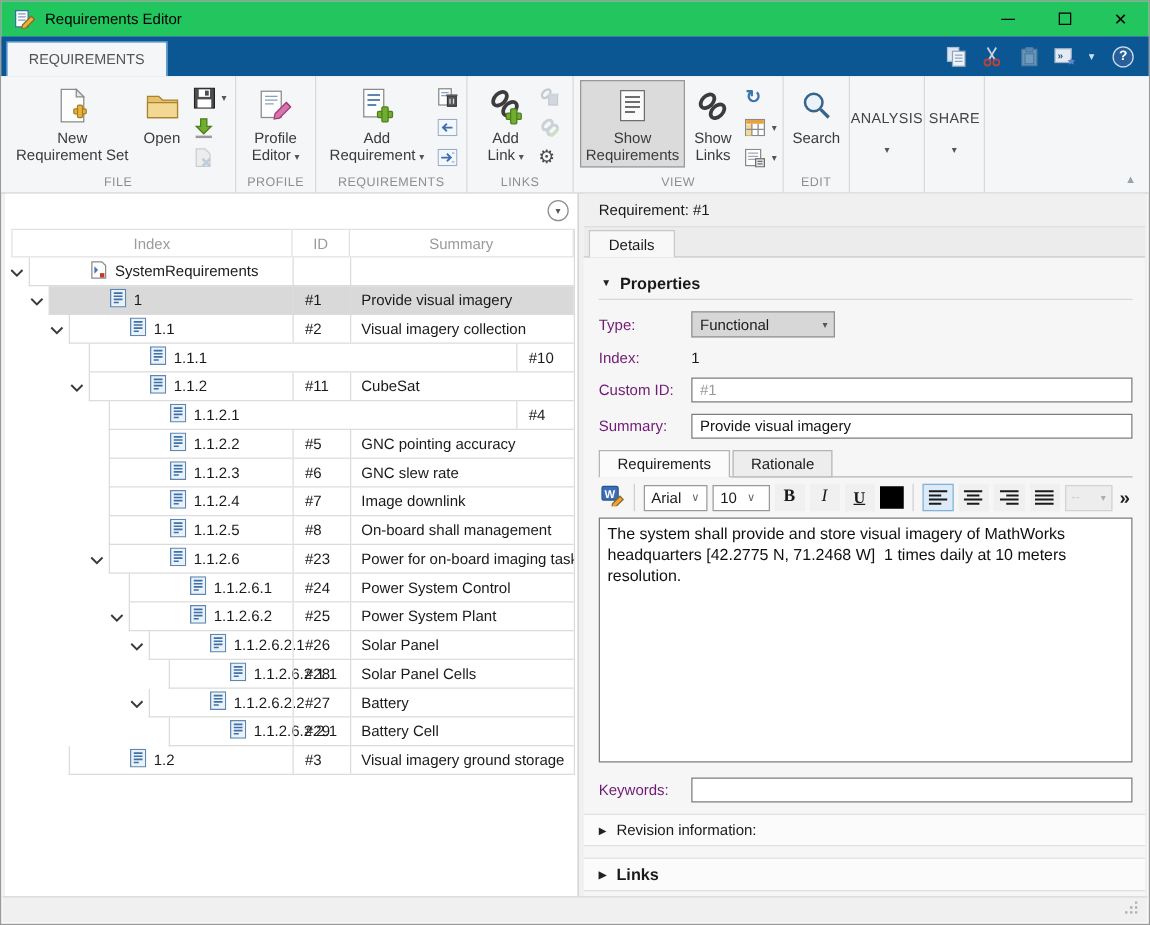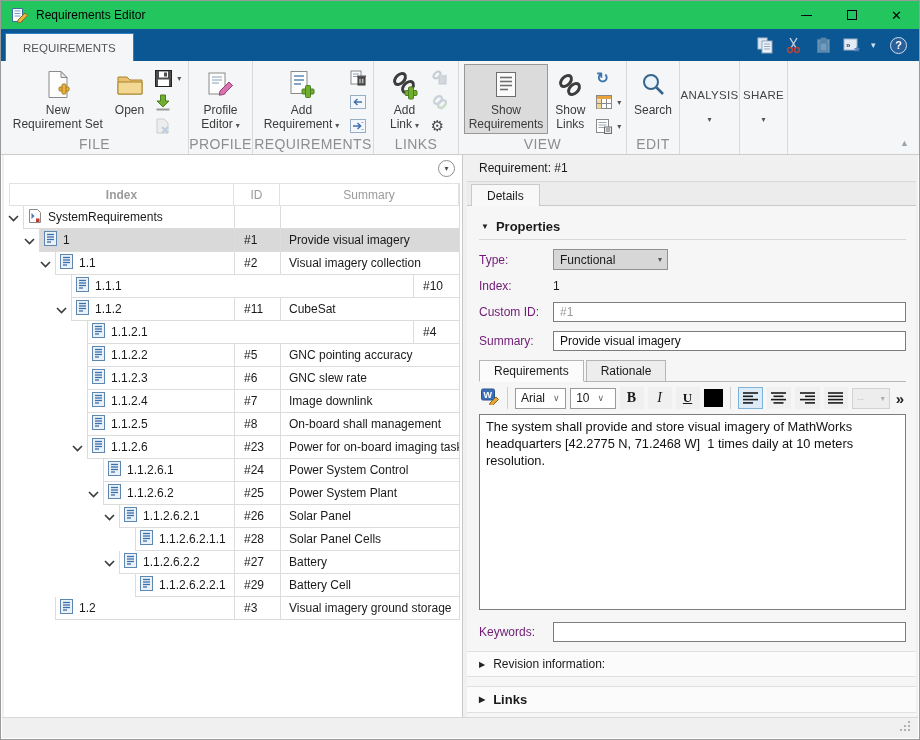--- a/index.html
+++ b/index.html
@@ -22,21 +22,21 @@
   .rtab { margin-left:4px; height:28px; padding:0 17px; background:#f5f6f7; color:#555; font-size:11.5px; display:flex; align-items:center; border:1px solid #2f7fc1; border-bottom:none; }
   .qa { position:absolute; right:12px; top:4px; display:flex; align-items:center; gap:9px; height:24px; }
   .qa-btn { display:flex; align-items:center; justify-content:center; width:20px; height:20px; }
   .qa-caret { color:#cfe0f0; font-size:9px; width:10px; }
   .dim { opacity:.45; }
   .help-circ { width:17px; height:17px; border-radius:50%; background:#2a6099; border:1.5px solid #cfe0f0; color:#fff; font-weight:bold; font-size:11px; display:flex; align-items:center; justify-content:center; }
 
   
   .ribbon { position:absolute; left:0; top:60px; width:100%; height:94px; background:#f5f6f7; border-bottom:1px solid #cccccc; display:flex; }
   .sec { position:relative; border-right:1px solid #d9d9d9; height:100%; display:flex; align-items:flex-start; justify-content:center; gap:2px; padding-top:3px; }
-  .sec-label { position:absolute; bottom:2px; left:0; right:0; text-align:center; font-size:14px; color:#8e8e8e; letter-spacing:.4px; }
+  .sec-label { position:absolute; bottom:2px; left:0; right:0; text-align:center; font-size:10px; color:#8e8e8e; letter-spacing:.4px; }
   .bigbtn { display:flex; flex-direction:column; align-items:center; padding:2px 4px; border:1px solid transparent; }
   .bigbtn .ic { height:36px; display:flex; align-items:center; justify-content:center; }
   .bigbtn .l1,.bigbtn .l2 { font-size:12px; color:#3b3b3b; line-height:14px; white-space:nowrap; text-align:center; }
   .bigbtn.sel { background:#dbdbdb; border:1px solid #989898; }
   .caret { font-size:8px; color:#555; margin-left:3px; }
   .mini-col { display:flex; flex-direction:column; gap:4px; padding-top:4px; margin-left:4px; }
   .mini { display:flex; align-items:center; gap:2px; height:20px; }
   .gear-g { font-size:15px; color:#4a4a4a; line-height:14px; }
   .refresh-g { font-size:15px; color:#3b76ab; font-weight:bold; line-height:14px; }
   .gallery { display:flex; flex-direction:column; align-items:center; justify-content:center; height:84px; padding:0 8px; }
@@ -47,26 +47,26 @@
 
   
   .main-bg { position:absolute; left:1px; right:1px; top:154px; bottom:22px; background:#f0f0f0; }
   .left-panel { position:absolute; left:3px; top:154px; width:459px; height:563px; background:#fff; border-right:1px solid #c9c9c9; }
   .panel-head { position:relative; height:28px; }
   .collapse-circle { position:absolute; right:7px; top:5px; width:17px; height:17px; border:1px solid #8f8f8f; border-radius:50%; display:flex; align-items:center; justify-content:center; color:#555; font-size:8px; background:#fff; }
 
   .grid { position:absolute; left:5px; right:2px; top:28px; --gl:#dcdcdc; }
   .ghead { display:flex; height:23px; border:1px solid #e2e2e2; border-left:1px solid #e2e2e2; color:#9b9b9b; }
   .ghead div { display:flex; align-items:center; justify-content:center; }
-  .gh-index { flex:1;font-weight:bold; }
+  .gh-index { flex:1; }
   .gh-id { width:46px; border-left:1px solid #e2e2e2; }
   .gh-summary { width:179px; border-left:1px solid #e2e2e2; }
   .t-row { display:flex; height:23px; }
   .t-sp { flex:none; display:flex; align-items:center; justify-content:flex-end; padding-right:4px; }
-  .t-cells { flex:1; display:flex; border-left:1px solid var(--gl); border-bottom:1px solid var(--gl); min-width:0; }
+  .t-cells { flex:1; display:flex; border-left:1px solid var(--gl); border-bottom:1px solid var(--gl); min-width:0;padding-left:44px; }
   .t-cells.selected { background:#d9d9d9; }
   .c-index { flex:1; display:flex; align-items:center; gap:6px; padding-left:4px; min-width:0; }
   .c-id { width:46px; border-left:1px solid var(--gl); display:flex; align-items:center; padding-left:9px; }
   .c-summary { width:179px; border-left:1px solid var(--gl); display:flex; align-items:center; padding-left:8px; white-space:nowrap; overflow:hidden; }
   .grid-right { border-right:1px solid var(--gl); }
 
   
   .right-panel { position:absolute; left:466px; top:154px; right:3px; height:563px; background:#f6f6f7; display:flex; flex-direction:column; }
   .req-header { height:27px; flex:none; background:#f0f0f1; border-bottom:1px solid #d8d8d8; display:flex; align-items:center; padding-left:12px; }
   .dtabs { height:24px; flex:none; background:#ececec; border-bottom:1px solid #c9c9c9; display:flex; align-items:flex-end; }

